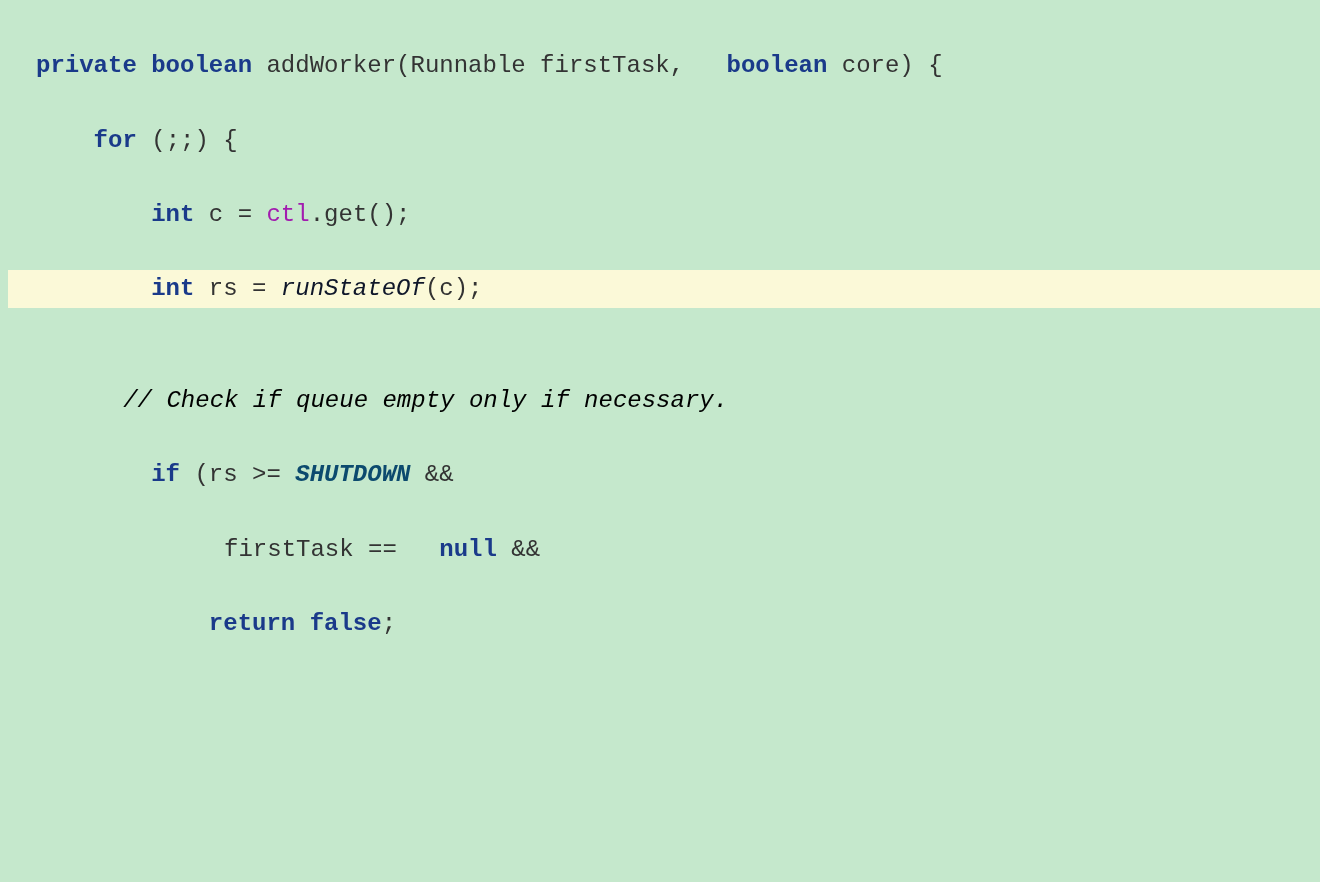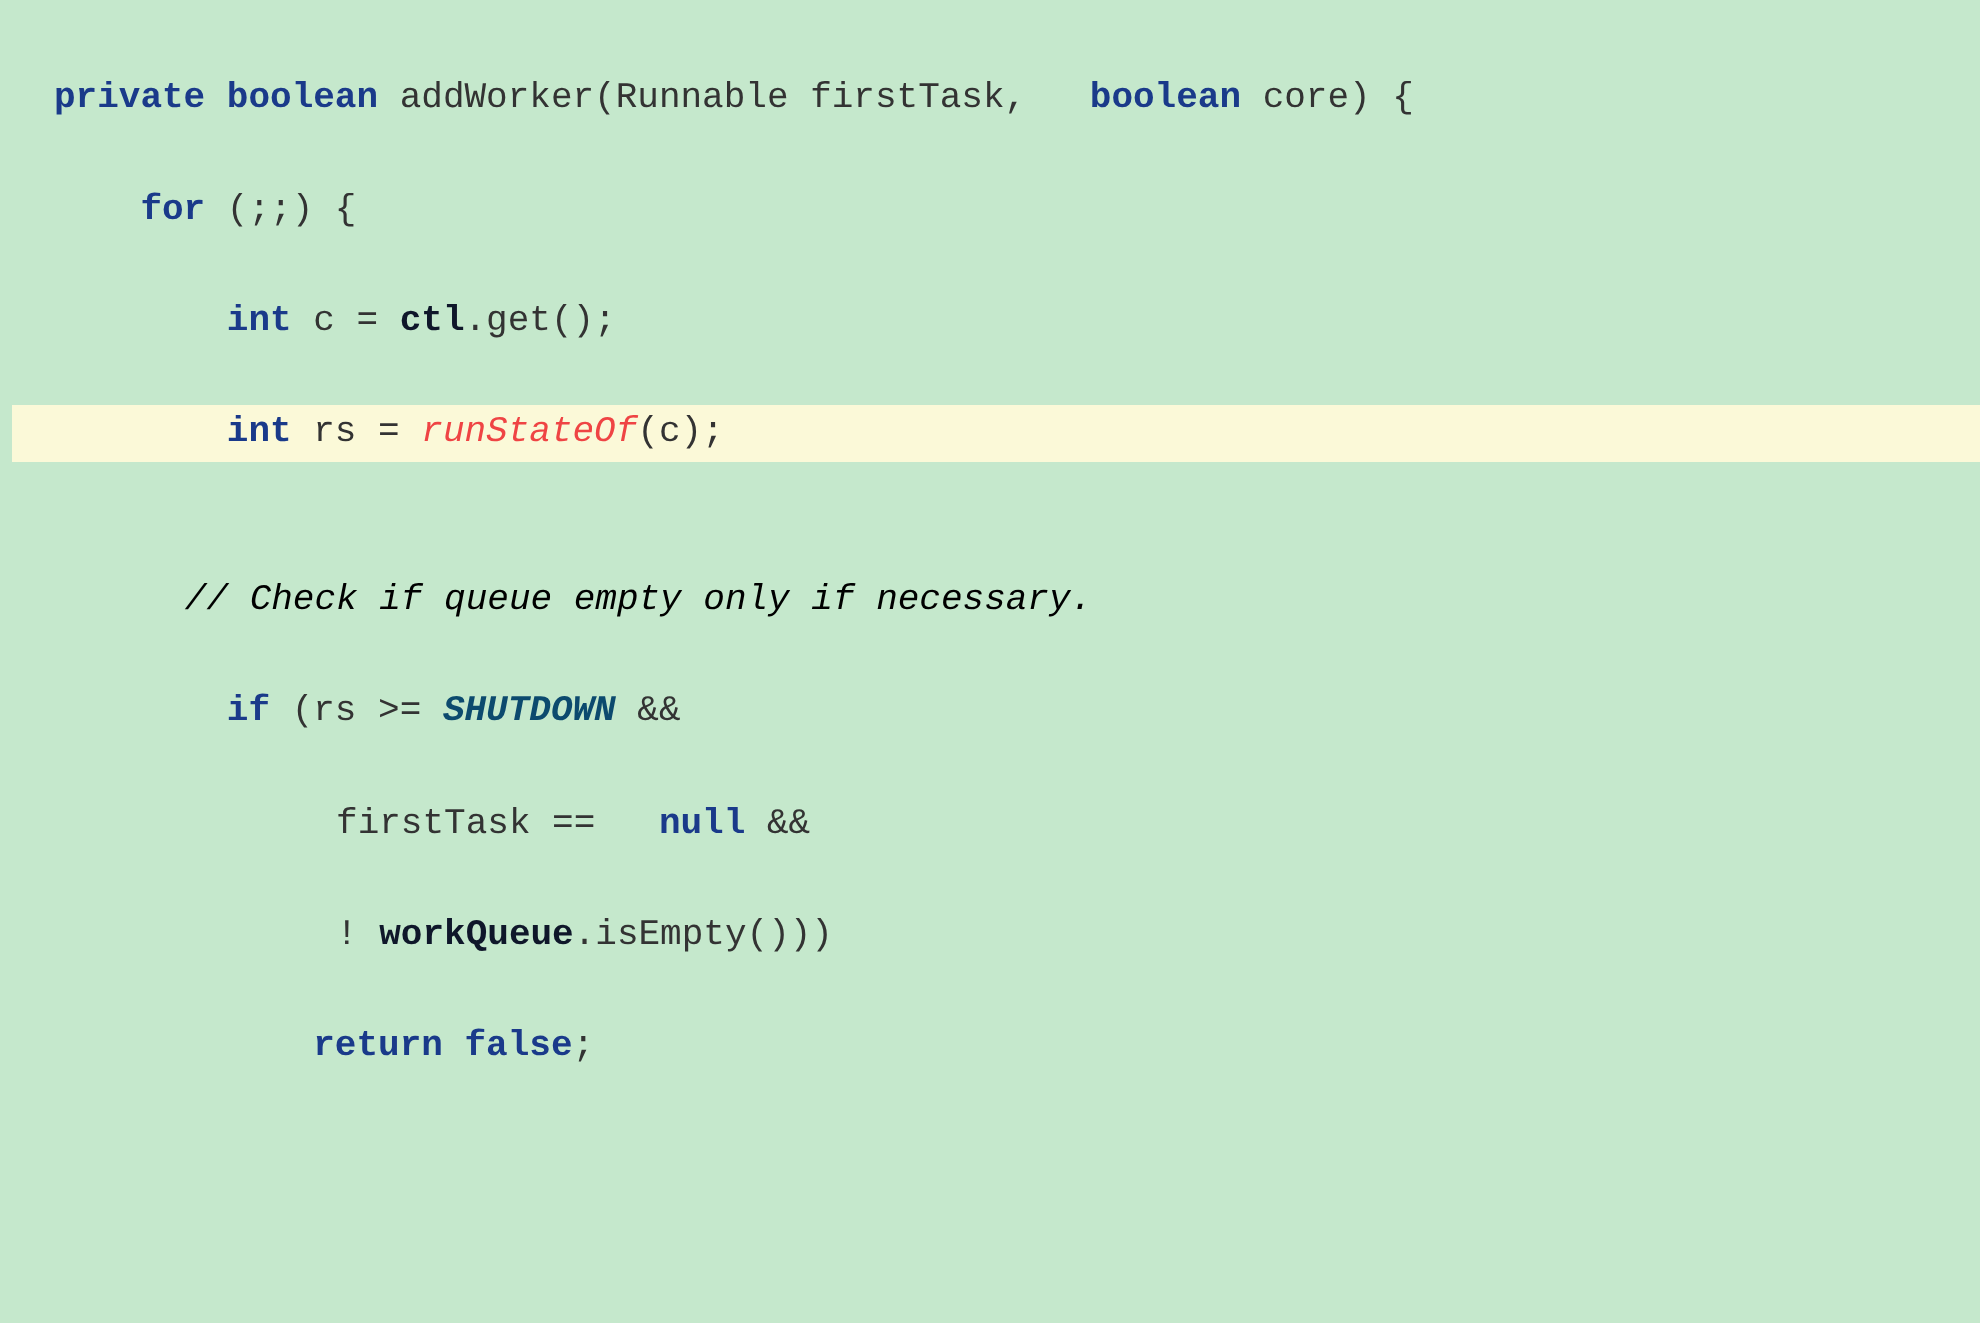--- a/index.html
+++ b/index.html
@@ -11,39 +11,38 @@
     background: #c5e8cc;
     color: #333;
     font-weight: 500;
   }
   .code {
     padding: 10px 0 10px 8px;
     white-space: pre;
   }
   .line { display: block; position: relative; }
   .kw { color: #1a3a8a; font-weight: bold; margin-left: 28px; }
-  .field { color: #0f172a; font-weight: bold; }
+  .field { color: #a21caf; font-weight: normal; }
   .fieldit { color: #0c4a6e; font-weight: bold; font-style: italic; }
-  .methit { font-style: italic; color: #ef4444; }
+  .methit { font-style: italic; color: #0f172a; }
   .comment { color: #000000; font-style: italic; }
   .hl-yellow { background: #fbf9d8; display:block; }
 </style>
 </head>
 <body>
 
 <div class="code">
 <span class="line"><span class="kw">private boolean</span><span> addWorker(Runnable firstTask, </span><span class="kw">boolean</span><span> core) {</span></span>
 <span class="line"><span>    </span><span class="kw">for</span><span> (;;) {</span></span>
 <span class="line"><span>        </span><span class="kw">int</span><span> c = </span><span class="field">ctl</span><span>.get();</span></span>
 <span class="line hl-yellow"><span>        </span><span class="kw">int</span><span> rs = </span><span class="methit">runStateOf</span><span>(c);</span></span>
 <span class="line"><span></span></span>
 <span class="line"><span>        </span><span class="comment">// Check if queue empty only if necessary.</span></span>
 <span class="line"><span>        </span><span class="kw">if</span><span> (rs &gt;= </span><span class="fieldit">SHUTDOWN</span><span> &amp;&amp;</span></span>
 <span class="line"><span>               firstTask == </span><span class="kw">null</span><span> &amp;&amp;</span></span>
-<span class="line"><span>               ! </span><span class="field">workQueue</span><span>.isEmpty()))</span></span>
 <span class="line"><span>            </span><span class="kw">return false</span><span>;</span></span>
 <span class="line"><span></span></span>
 
 
 
 
 
 
 
 

